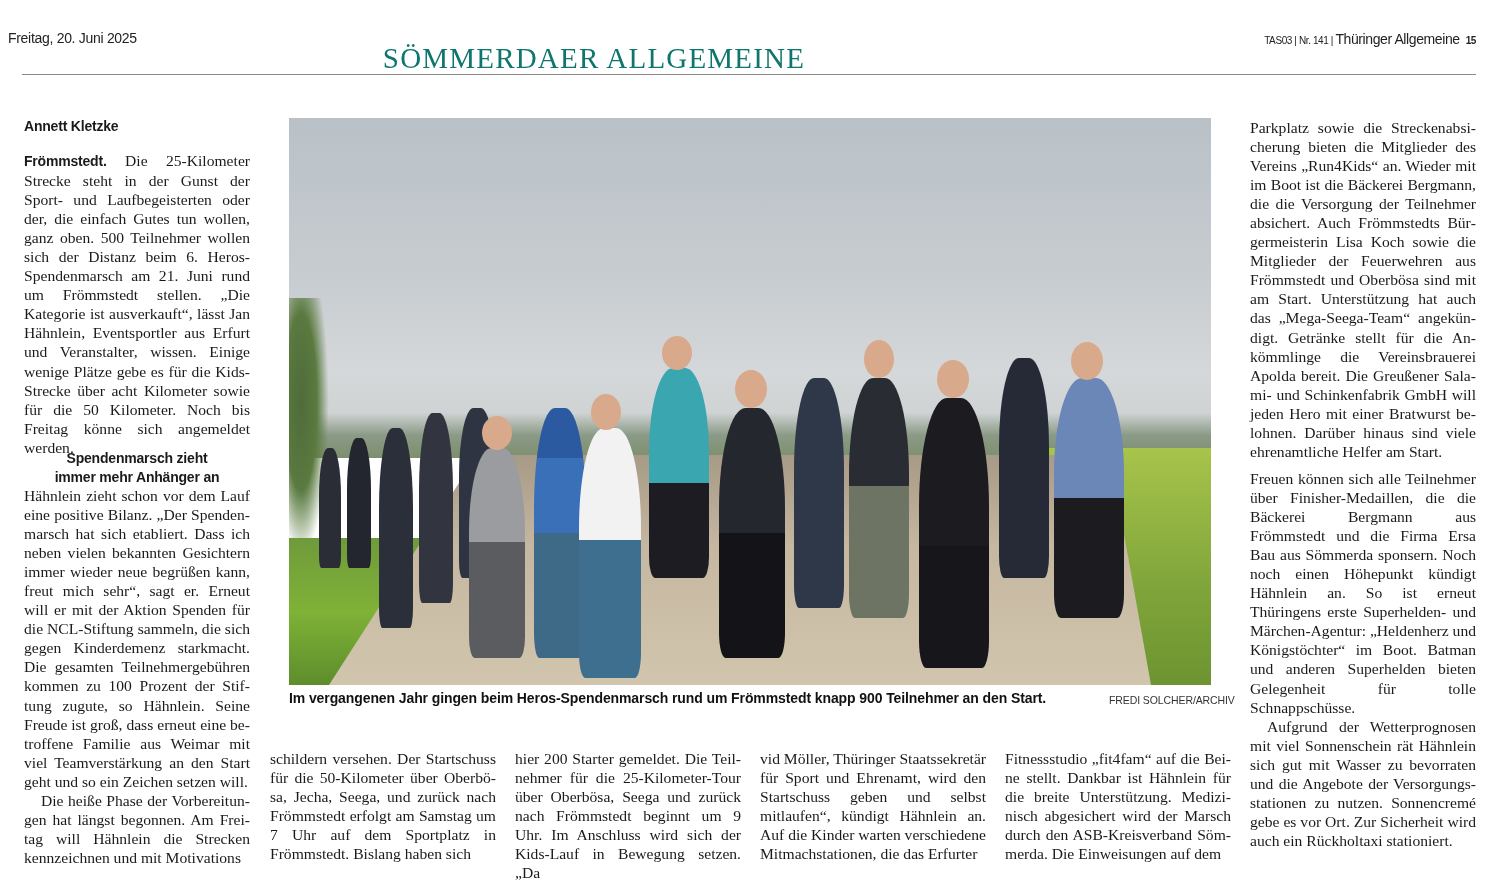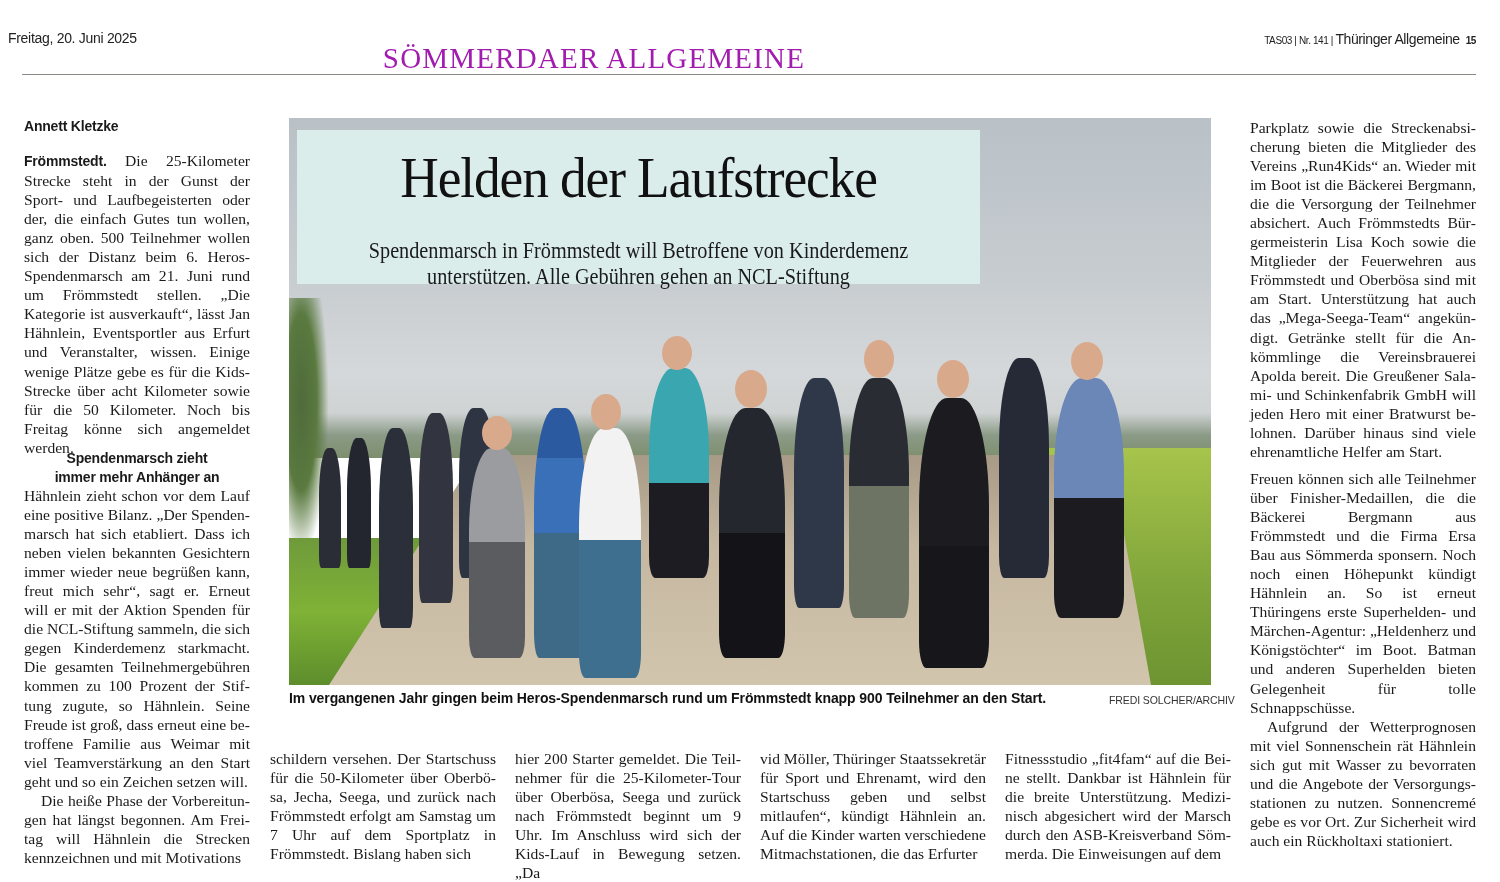--- a/index.html
+++ b/index.html
@@ -1,20 +1,20 @@
 <!DOCTYPE html>
 <html><head>
 <meta charset="utf-8">
 <style>
   html, body { margin:0; padding:0; background:#ffffff; }
   body { width:1500px; height:882px; position:relative; overflow:hidden; color:#1a1a1a; }
 
   
   .date { position:absolute; left:8px; top:30px; font-family:"Liberation Sans Narrow","Liberation Sans",sans-serif; font-size:14px; letter-spacing:-0.3px; color:#222; }
-  .section { position:absolute; left:0; width:1188px; top:42px; text-align:center; font-family:"Liberation Serif",serif; font-size:29px; letter-spacing:1.2px; color:#a21caf; }
+  .section { position:absolute; left:0; width:1188px; top:42px; text-align:center; font-family:"Liberation Serif",serif; font-size:29px; letter-spacing:1.2px; color:#0f766e; }
   .issue { position:absolute; right:24px; top:31px; font-family:"Liberation Sans",sans-serif; font-size:12px; color:#222; letter-spacing:-0.4px; }
   .issue .small { font-size:10px; }
   .issue .paper { font-size:14px; }
   .issue .pnum { font-size:10px; font-weight:bold; margin-left:6px; }
   .rule { position:absolute; left:22px; right:24px; top:74px; height:1px; background:#8a8a84; }
 
   
   .col { position:absolute; font-family:"Liberation Serif",serif; font-size:15.6px; line-height:19.05px; text-align:justify; hyphens:manual; color:#1a1a1a; }
   .col p { margin:0; }
   .col p.indent { text-indent:17px; }
@@ -97,27 +97,20 @@
     <div class="person" style="left:475px;top:80px;width:50px;height:230px;background:#2f3848;"></div>
     <div class="person" style="left:530px;top:80px;width:60px;height:240px;background:linear-gradient(180deg,#2a2c33 0 45%,#6d7463 45%);"></div>
     <div class="head" style="left:545px;top:42px;width:30px;height:38px;"></div>
     <div class="person" style="left:600px;top:100px;width:70px;height:270px;background:linear-gradient(180deg,#1b1b20 0 55%,#17171b 55%);"></div>
     <div class="head" style="left:618px;top:62px;width:32px;height:38px;"></div>
     <div class="person" style="left:680px;top:60px;width:50px;height:220px;background:#262a36;"></div>
     <div class="person" style="left:735px;top:80px;width:70px;height:240px;background:linear-gradient(180deg,#6a87b8 0 50%,#1c1c20 50%);"></div>
     <div class="head" style="left:752px;top:44px;width:32px;height:38px;"></div>
   </div>
 
-  <div class="title-box">
-    <div class="headline">Helden der Laufstrecke</div>
-    <div class="dek">
-      <span>Spendenmarsch in Frömmstedt will Betroffene von Kinderdemenz</span><br>
-      <span>unterstützen. Alle Gebühren gehen an NCL-Stiftung</span>
-    </div>
-  </div>
 </div>
 <div class="caption">Im vergangenen Jahr gingen beim Heros-Spendenmarsch rund um Frömmstedt knapp 900 Teilnehmer an den Start.</div>
 <div class="credit">FREDI SOLCHER/ARCHIV</div>
 
 <div class="col" id="c2">
     <p>schildern versehen. Der Startschuss für die 50-Kilometer über Oberbö­sa, Jecha, Seega, und zurück nach Frömmstedt erfolgt am Samstag um 7 Uhr auf dem Sportplatz in Frömmstedt. Bislang haben sich</p>
   </div>
 <div class="col" id="c3">
     <p>hier 200 Starter gemeldet. Die Teil­nehmer für die 25-Kilometer-Tour über Oberbösa, Seega und zurück nach Frömmstedt beginnt um 9 Uhr. Im Anschluss wird sich der Kids-Lauf in Bewegung setzen. „Da­</p>
   </div>

